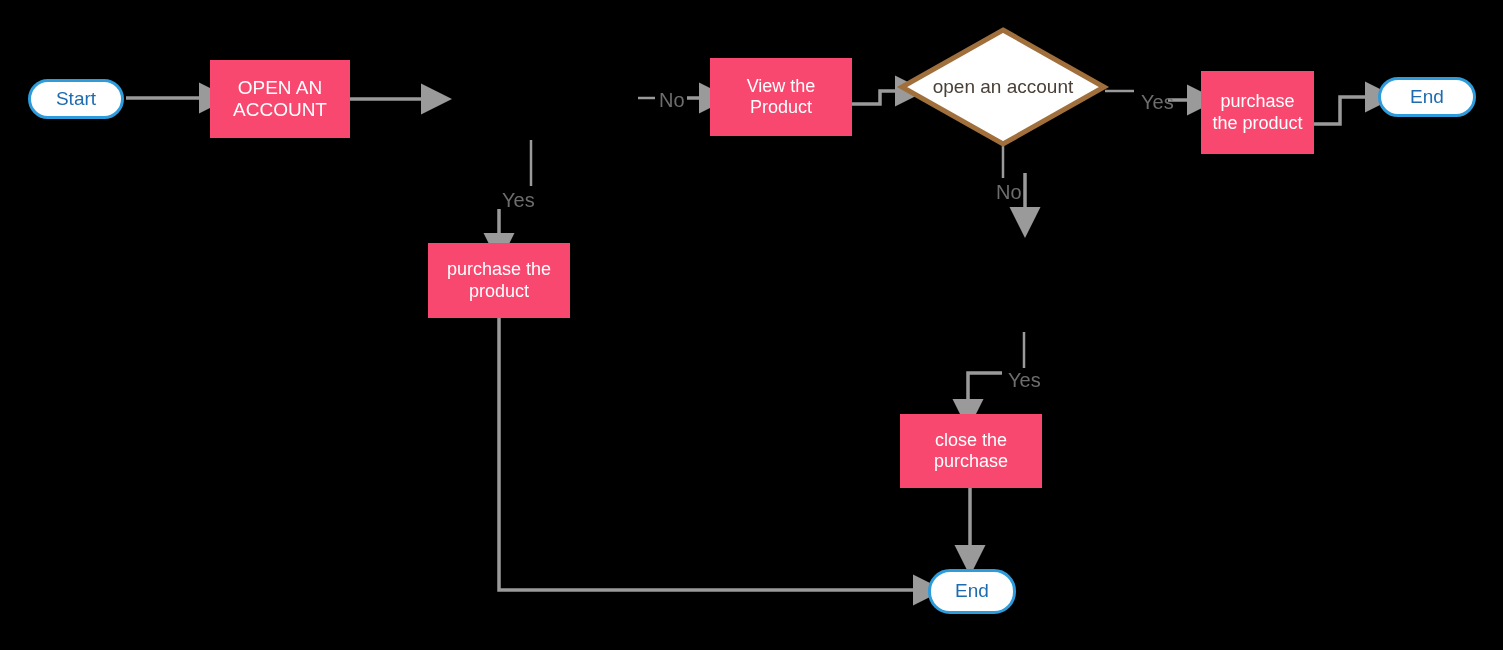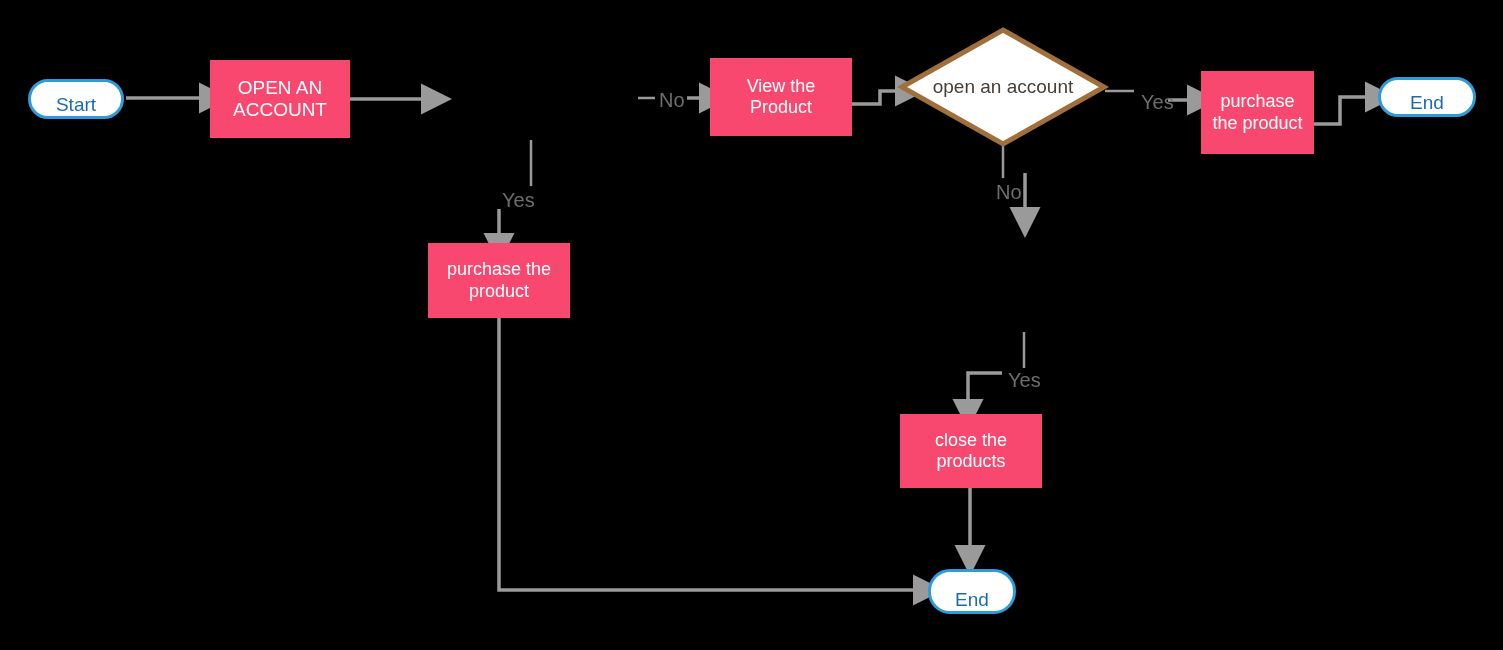--- a/index.html
+++ b/index.html
@@ -34,21 +34,20 @@
     justify-content: center;
     text-align: center;
     line-height: 1.18;
   }
   .terminator {
     background: #ffffff;
     border: 3px solid #2e9bdb;
     border-radius: 22px;
     color: #1d6bb0;
     font-size: 19px;
-    align-items: flex-end;
   }
   .process {
     background: #f9486f;
     color: #ffffff;
     font-size: 18px;
     padding: 4px 6px;
   }
   .process.caps {
     font-size: 19px;
   }
@@ -149,21 +148,21 @@
   <div class="node process" style="left:1201px; top:71px; width:113px; height:83px;">
     <span>purchase the product</span>
   </div>
 
   <div class="node terminator" style="left:1378px; top:77px; width:98px; height:40px;">
     <span>End</span>
   </div>
 
 
   <div class="node process" style="left:900px; top:414px; width:142px; height:74px;">
-    <span>close the products</span>
+    <span>close the purchase</span>
   </div>
 
   <div class="node terminator" style="left:928px; top:569px; width:88px; height:45px;">
     <span>End</span>
   </div>
 
   <div class="edge-label" style="left:659px; top:89px;">No</div>
 
   <div class="edge-label" style="left:502px; top:189px;">Yes</div>
 

